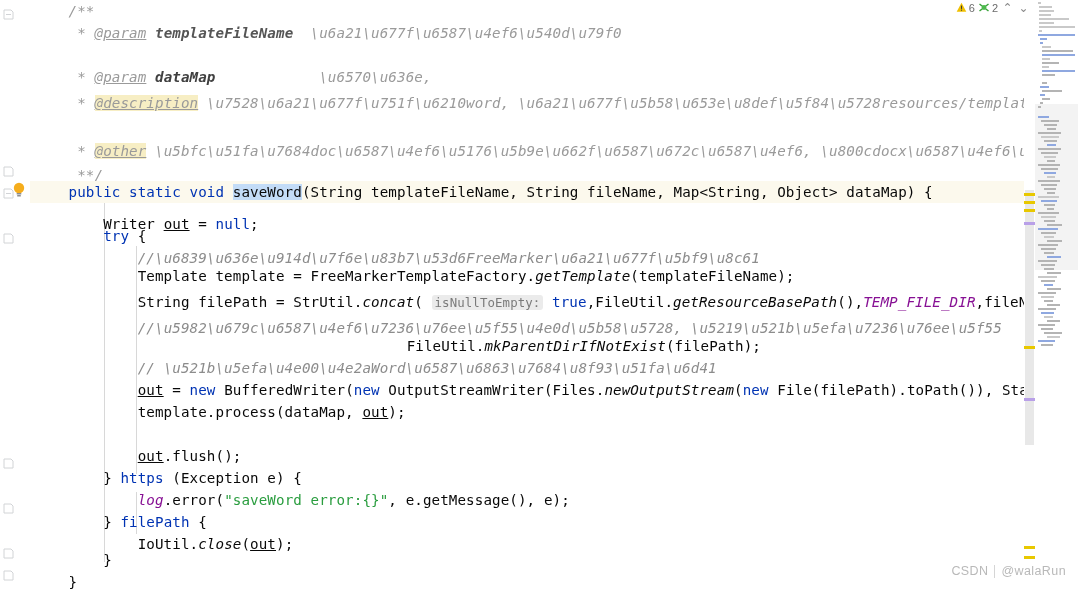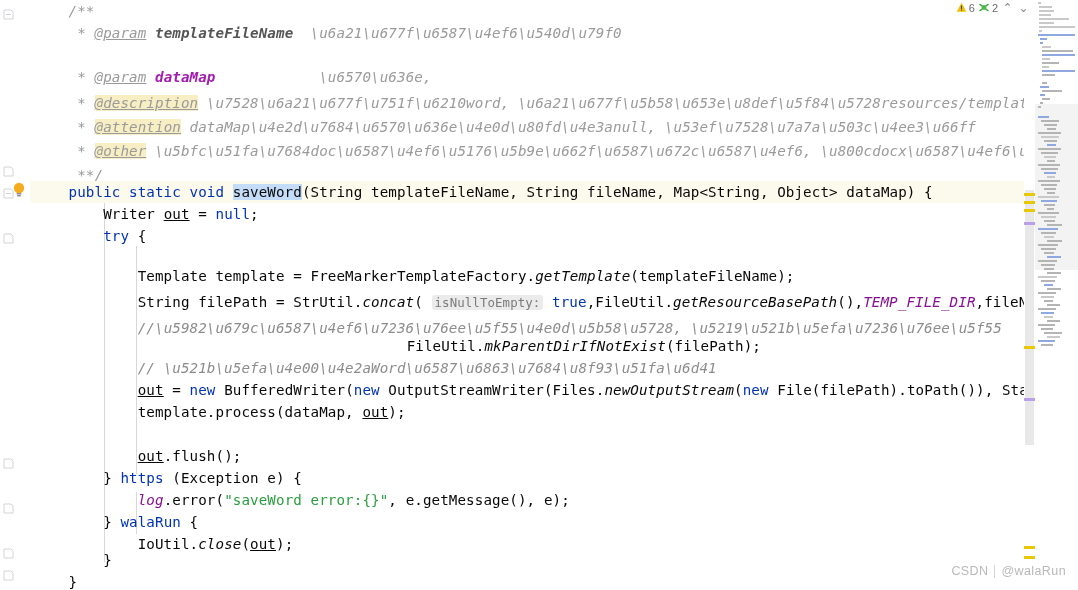--- a/index.html
+++ b/index.html
@@ -198,37 +198,36 @@
 
     <div class="indent-guide" style="left:74px; top:202px; height:360px;"></div>
     <div class="indent-guide" style="left:106px; top:246px; height:228px;"></div>
     <div class="indent-guide" style="left:106px; top:492px; height:42px;"></div>
 
     <div class="line" style="top:0px; position:absolute; left:0; width:100%;"><span class="doc">    /**</span></div>
 
     <div class="line" style="top:22px; position:absolute; left:0; width:100%;"><span class="doc">     * </span><span class="tag">@param</span><span class="doc"> </span><span class="doc" style="color:#555;font-weight:600;">templateFileName</span><span class="doc">  \u6a21\u677f\u6587\u4ef6\u540d\u79f0</span></div>
 
 
-    <div class="line" style="top:66px; position:absolute; left:0; width:100%;"><span class="doc">     * </span><span class="tag">@param</span><span class="doc"> </span><span class="doc" style="color:#a21caf;font-weight:600;">dataMap</span><span class="doc">            \u6570\u636e,</span></div>
+    <div class="line" style="top:66px; position:absolute; left:0; width:100%;"><span class="doc">     * </span><span class="tag">@param</span><span class="doc"> </span><span class="doc" style="color:#404040;font-weight:600;">dataMap</span><span class="doc">            \u6570\u636e,</span></div>
 
     <div class="line" style="top:92px; position:absolute; left:0; width:100%;"><span class="doc">     * </span><span class="tag-hl">@description</span><span class="doc"> \u7528\u6a21\u677f\u751f\u6210word, \u6a21\u677f\u5b58\u653e\u8def\u5f84\u5728resources/template\u4e0b,\u751f\u6210\u7684\u6587\u4ef6\u8def\u5f84\u5728jar\u5305\u7684\u540c\u7ea7\u76ee\u5f55/tmp\u8def\u5f84\u4e0b</span></div>
 
-    <div class="line" style="top:116px; position:absolute; left:0; width:100%;"><span class="doc">     * </span><span class="tag-hl">@attention</span><span class="doc"> dataMap\u4e2d\u7684\u6570\u636e\u4e0d\u80fd\u4e3anull, \u53ef\u7528\u7a7a\u503c\u4ee3\u66ff</span></div>
 
     <div class="line" style="top:140px; position:absolute; left:0; width:100%;"><span class="doc">     * </span><span class="tag-hl">@other</span><span class="doc"> \u5bfc\u51fa\u7684doc\u6587\u4ef6\u5176\u5b9e\u662f\u6587\u672c\u6587\u4ef6, \u800cdocx\u6587\u4ef6\u662f\u4e8c\u8fdb\u5236\u6587\u4ef6(\u5176\u5b9e\u662f\u4e00\u4e2a\u538b\u7f29\u5305).\u5173\u4e8e\u5982\u4f55\u5bfc\u51fadocx\u53ef\u53c2\u8003 https://blog.csdn.net/wantLight/ar</span></div>
 
     <div class="line" style="top:164px; position:absolute; left:0; width:100%;"><span class="doc">     **/</span></div>
 
     <div class="line current" style="top:181px; position:absolute; left:0; width:100%;"><span class="kw">    public static void </span><span class="ident-hl">saveWord</span><span class="plain">(String templateFileName, String fileName, Map&lt;String, Object&gt; dataMap) {</span></div>
 
-    <div class="line" style="top:203px; position:absolute; left:0; width:100%;"><span class="plain">        Writer </span><span class="localvar">out</span><span class="plain"> = </span><span class="kw">null</span><span class="plain">;</span></div>
+    <div class="line" style="top:213px; position:absolute; left:0; width:100%;"><span class="plain">        Writer </span><span class="localvar">out</span><span class="plain"> = </span><span class="kw">null</span><span class="plain">;</span></div>
 
     <div class="line" style="top:225px; position:absolute; left:0; width:100%;"><span class="plain">        </span><span class="kw">try</span><span class="plain"> {</span></div>
 
-    <div class="line" style="top:247px; position:absolute; left:0; width:100%;"><span class="plain">            </span></div>
+    <div class="line" style="top:247px; position:absolute; left:0; width:100%;"><span class="plain">            </span><span class="cmt">//\u6839\u636e\u914d\u7f6e\u83b7\u53d6FreeMarker\u6a21\u677f\u5bf9\u8c61</span></div>
 
     <div class="line" style="top:265px; position:absolute; left:0; width:100%;"><span class="plain">            Template template = FreeMarkerTemplateFactory.</span><span class="method">getTemplate</span><span class="plain">(templateFileName);</span></div>
 
     <div class="line" style="top:291px; position:absolute; left:0; width:100%;"><span class="plain">            String filePath = StrUtil.</span><span class="method">concat</span><span class="plain">( </span><span class="hint">isNullToEmpty:</span><span class="plain"> </span><span class="kw">true</span><span class="plain">,FileUtil.</span><span class="method">getResourceBasePath</span><span class="plain">(),</span><span class="statfld">TEMP_FILE_DIR</span><span class="plain">,fileName);</span></div>
 
     <div class="line" style="top:317px; position:absolute; left:0; width:100%;"><span class="plain">            </span><span class="cmt">//\u5982\u679c\u6587\u4ef6\u7236\u76ee\u5f55\u4e0d\u5b58\u5728, \u5219\u521b\u5efa\u7236\u76ee\u5f55</span></div>
 
     <div class="line" style="top:335px; position:absolute; left:0; width:100%;text-align:center;"><span class="plain">            FileUtil.</span><span class="method">mkParentDirIfNotExist</span><span class="plain">(filePath);</span></div>
 
     <div class="line" style="top:357px; position:absolute; left:0; width:100%;"><span class="plain">            </span><span class="cmt">// \u521b\u5efa\u4e00\u4e2aWord\u6587\u6863\u7684\u8f93\u51fa\u6d41</span></div>
@@ -238,21 +237,21 @@
     <div class="line" style="top:401px; position:absolute; left:0; width:100%;"><span class="plain">            template.process(dataMap, </span><span class="localvar">out</span><span class="plain">);</span></div>
 
     <div class="line" style="top:423px; position:absolute; left:0; width:100%;"><span class="plain"> </span></div>
 
     <div class="line" style="top:445px; position:absolute; left:0; width:100%;"><span class="plain">            </span><span class="localvar">out</span><span class="plain">.flush();</span></div>
 
     <div class="line" style="top:467px; position:absolute; left:0; width:100%;"><span class="plain">        } </span><span class="kw">https</span><span class="plain"> (Exception e) {</span></div>
 
     <div class="line" style="top:489px; position:absolute; left:0; width:100%;"><span class="plain">            </span><span class="statfld">log</span><span class="plain">.error(</span><span class="str">"saveWord error:{}"</span><span class="plain">, e.getMessage(), e);</span></div>
 
-    <div class="line" style="top:511px; position:absolute; left:0; width:100%;"><span class="plain">        } </span><span class="kw">walaRun</span><span class="plain"> {</span></div>
+    <div class="line" style="top:511px; position:absolute; left:0; width:100%;"><span class="plain">        } </span><span class="kw">filePath</span><span class="plain"> {</span></div>
 
     <div class="line" style="top:533px; position:absolute; left:0; width:100%;"><span class="plain">            IoUtil.</span><span class="method">close</span><span class="plain">(</span><span class="localvar">out</span><span class="plain">);</span></div>
 
     <div class="line" style="top:549px; position:absolute; left:0; width:100%;"><span class="plain">        }</span></div>
 
     <div class="line" style="top:571px; position:absolute; left:0; width:100%;"><span class="plain">    }</span></div>
   </div>
 
   <div class="inspect-bar">
     <div class="insp-group">

